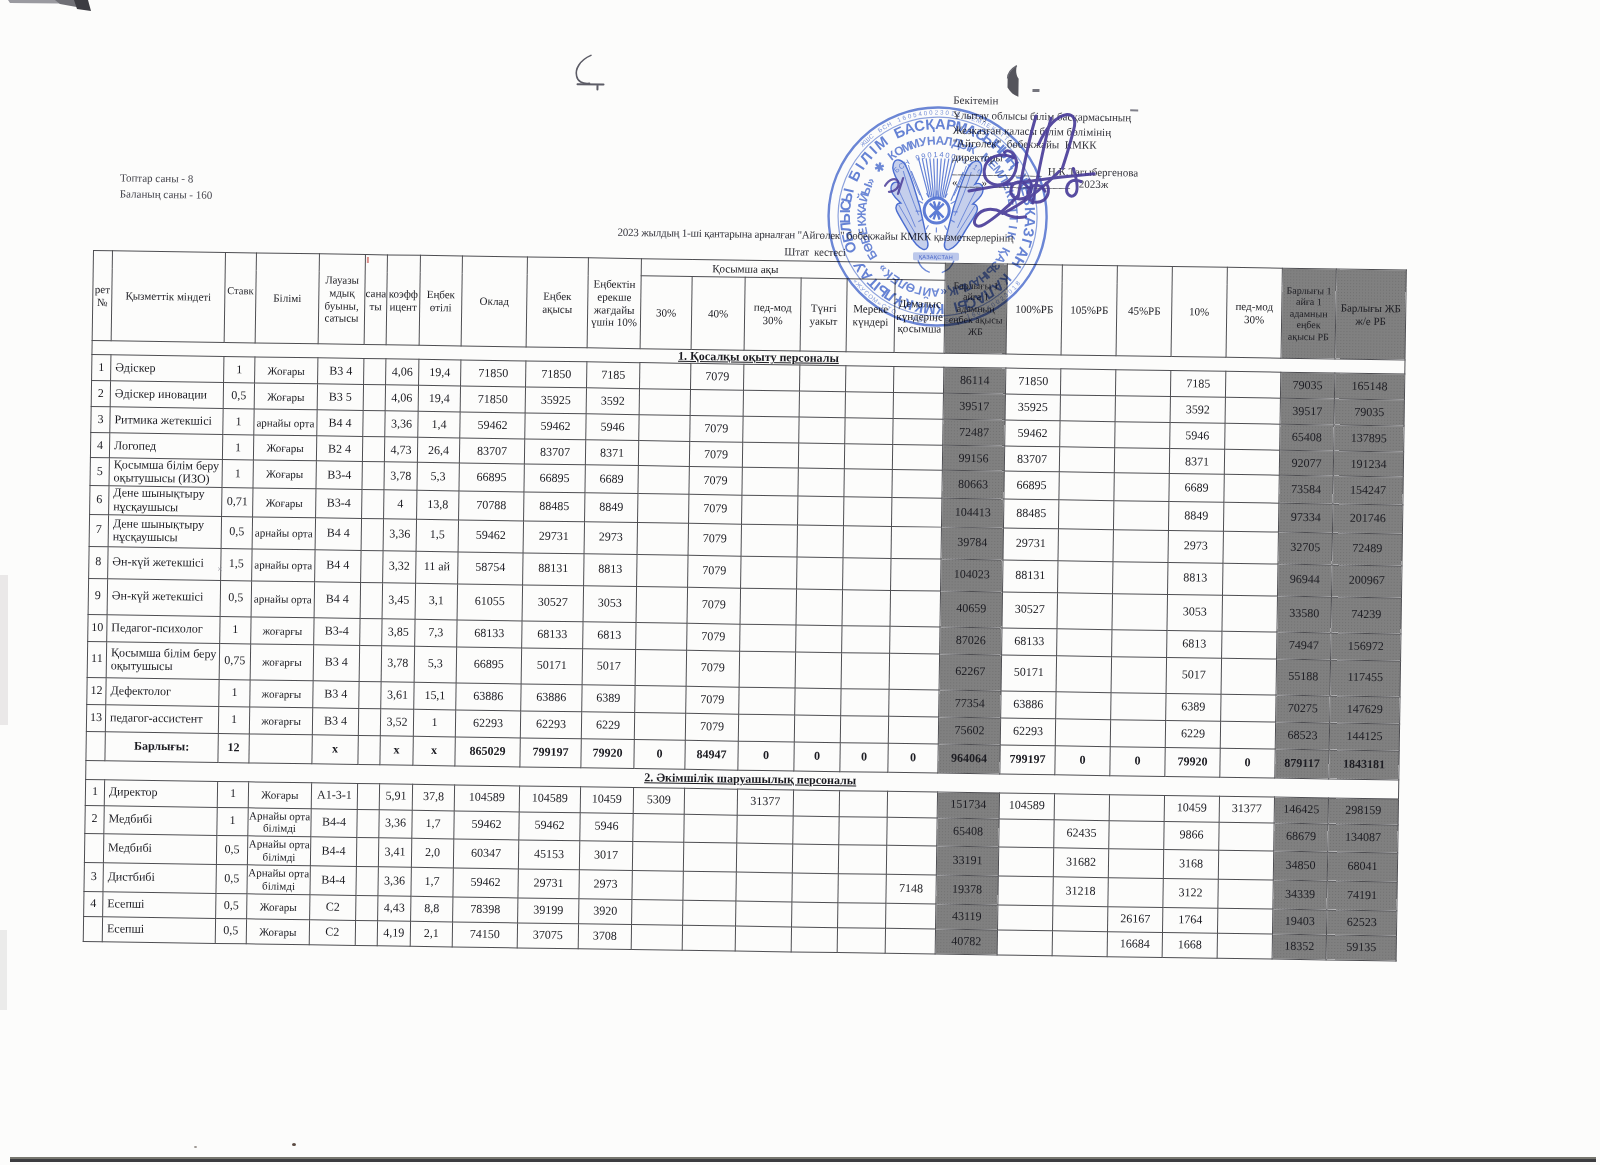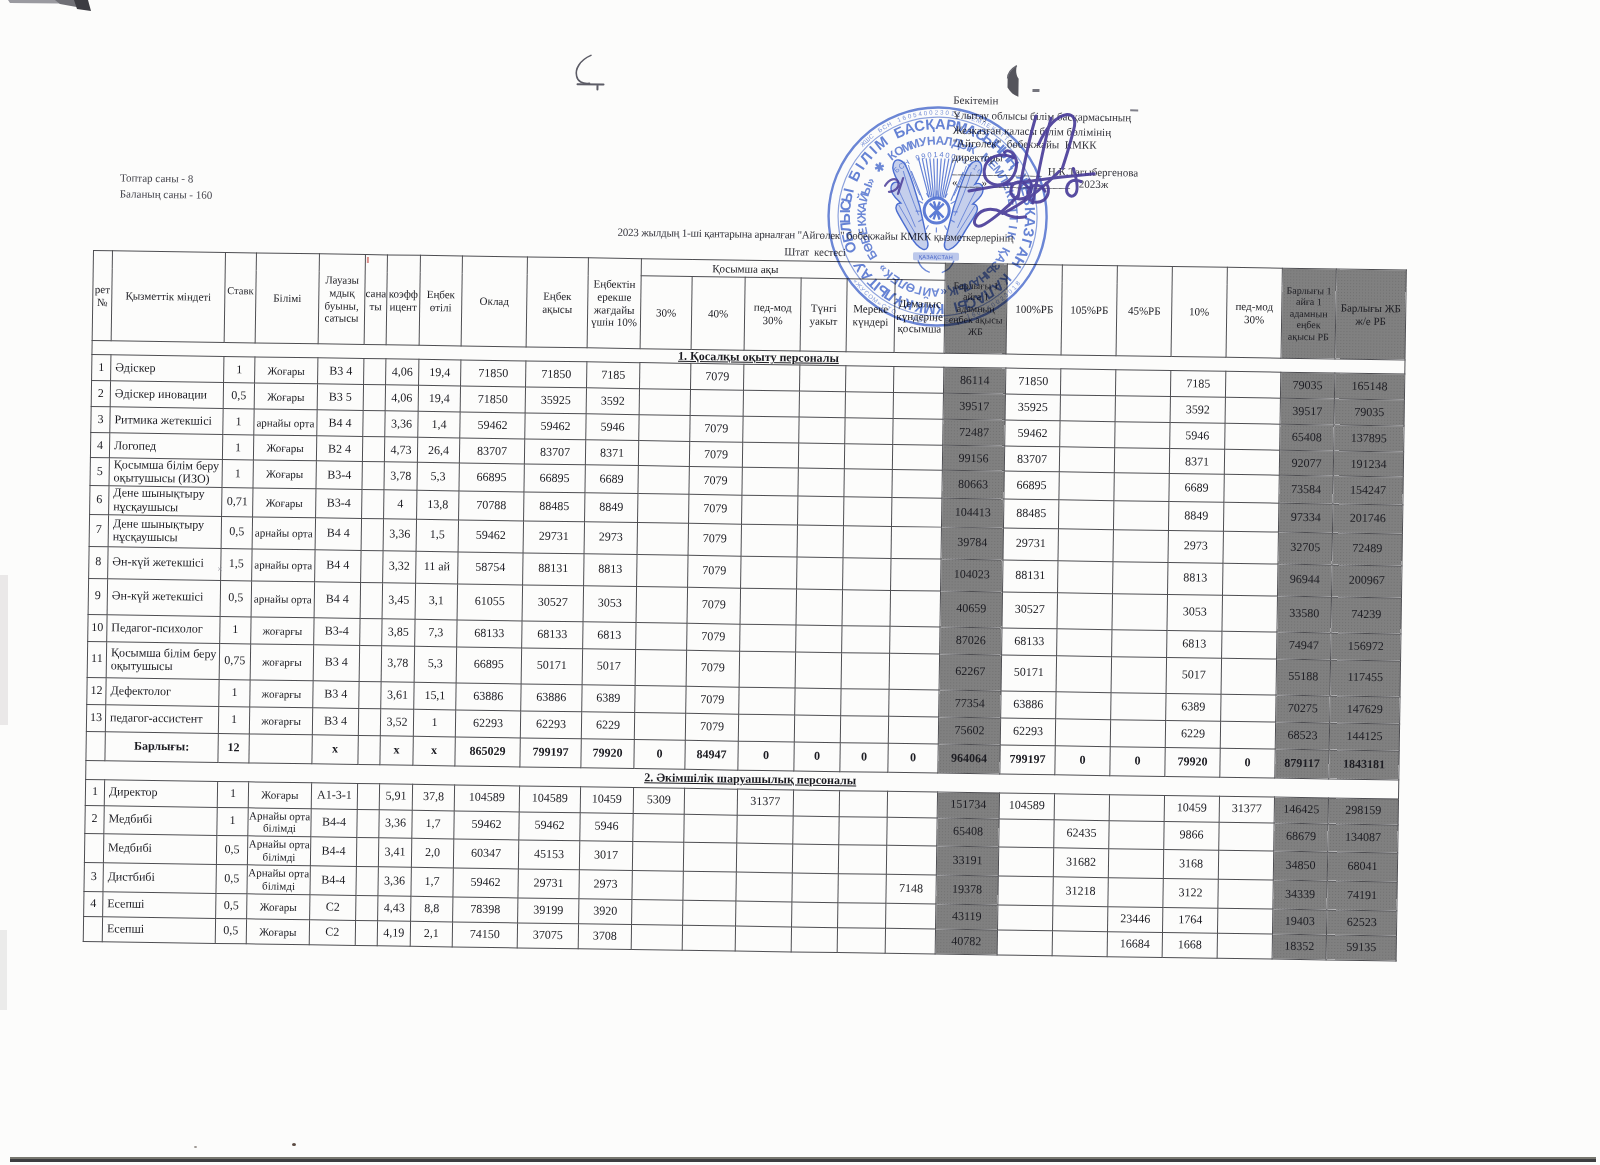--- a/index.html
+++ b/index.html
@@ -626,21 +626,21 @@
               <td>3920</td>
               <td></td>
               <td></td>
               <td></td>
               <td></td>
               <td></td>
               <td></td>
               <td class="g">43119</td>
               <td></td>
               <td></td>
-              <td>23446</td>
+              <td>26167</td>
               <td>1764</td>
               <td></td>
               <td class="g">19403</td>
               <td class="g">62523</td>
             </tr>
 
 <tr style="height:25px;">
               <td></td>
               <td class="l">Есепші</td>
               <td>0,5</td>

